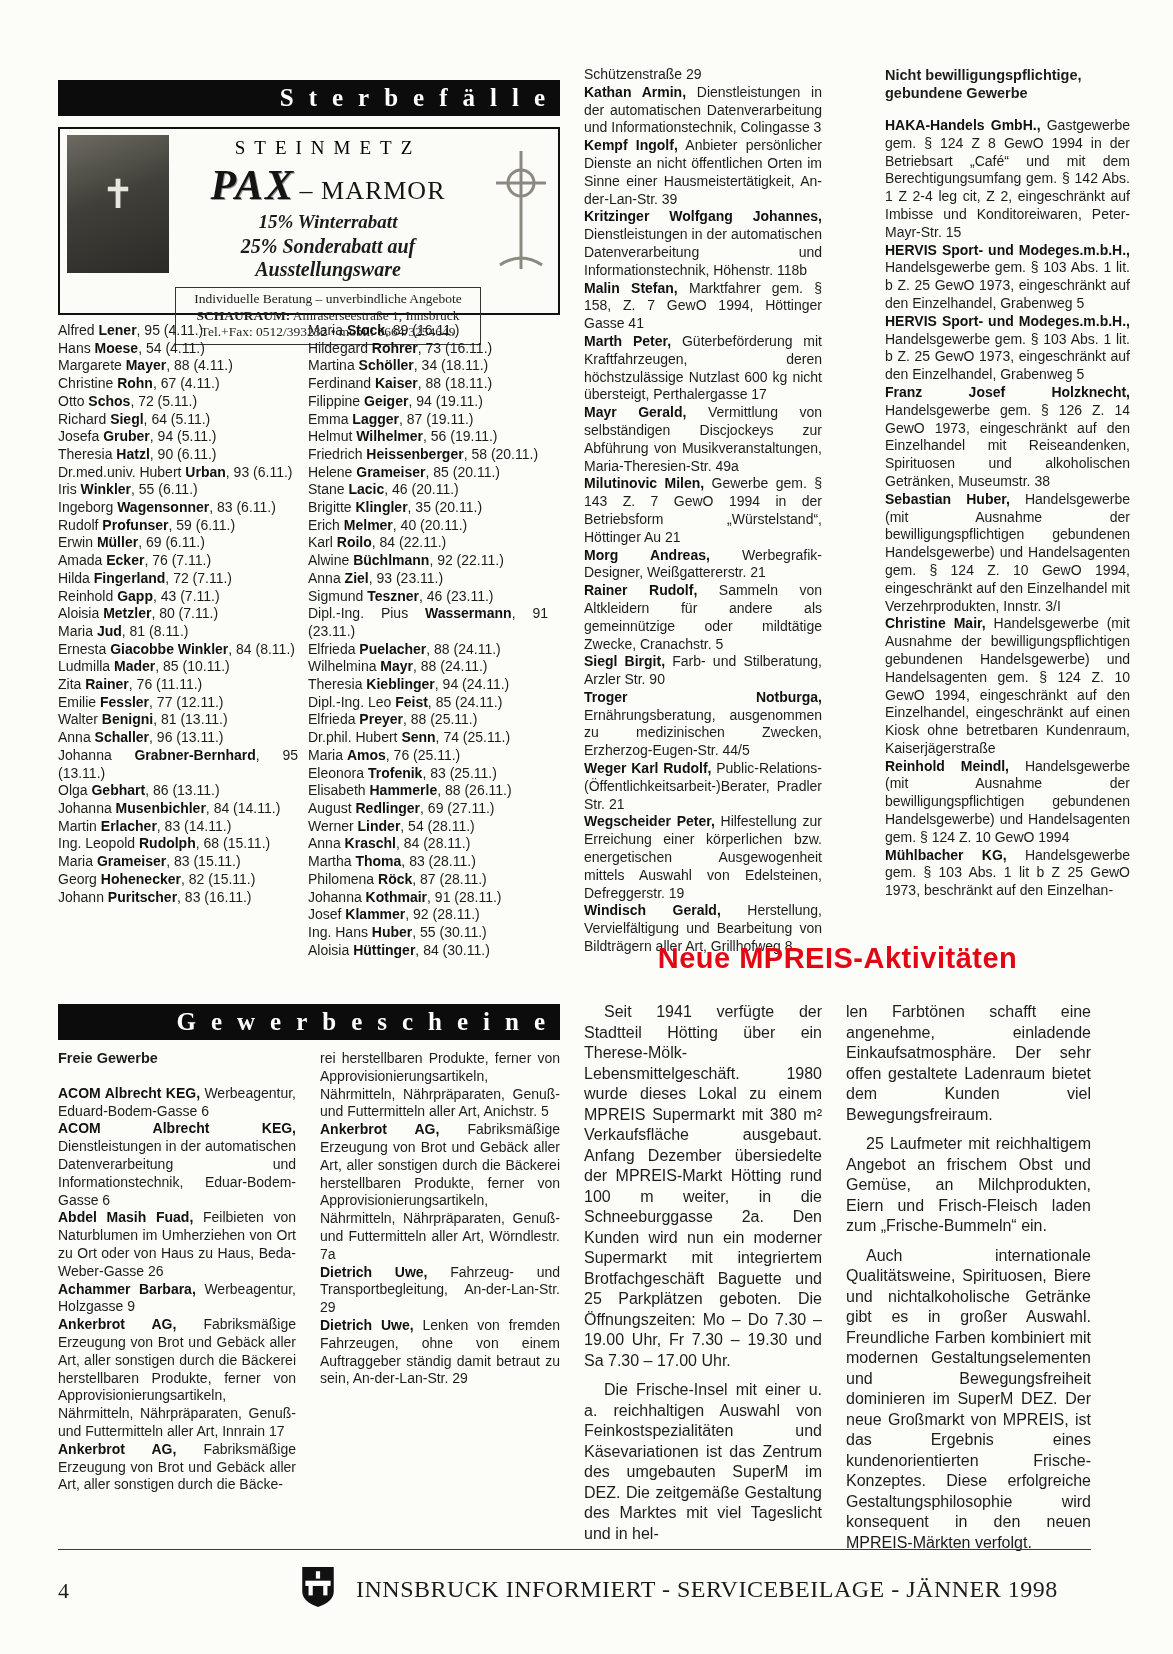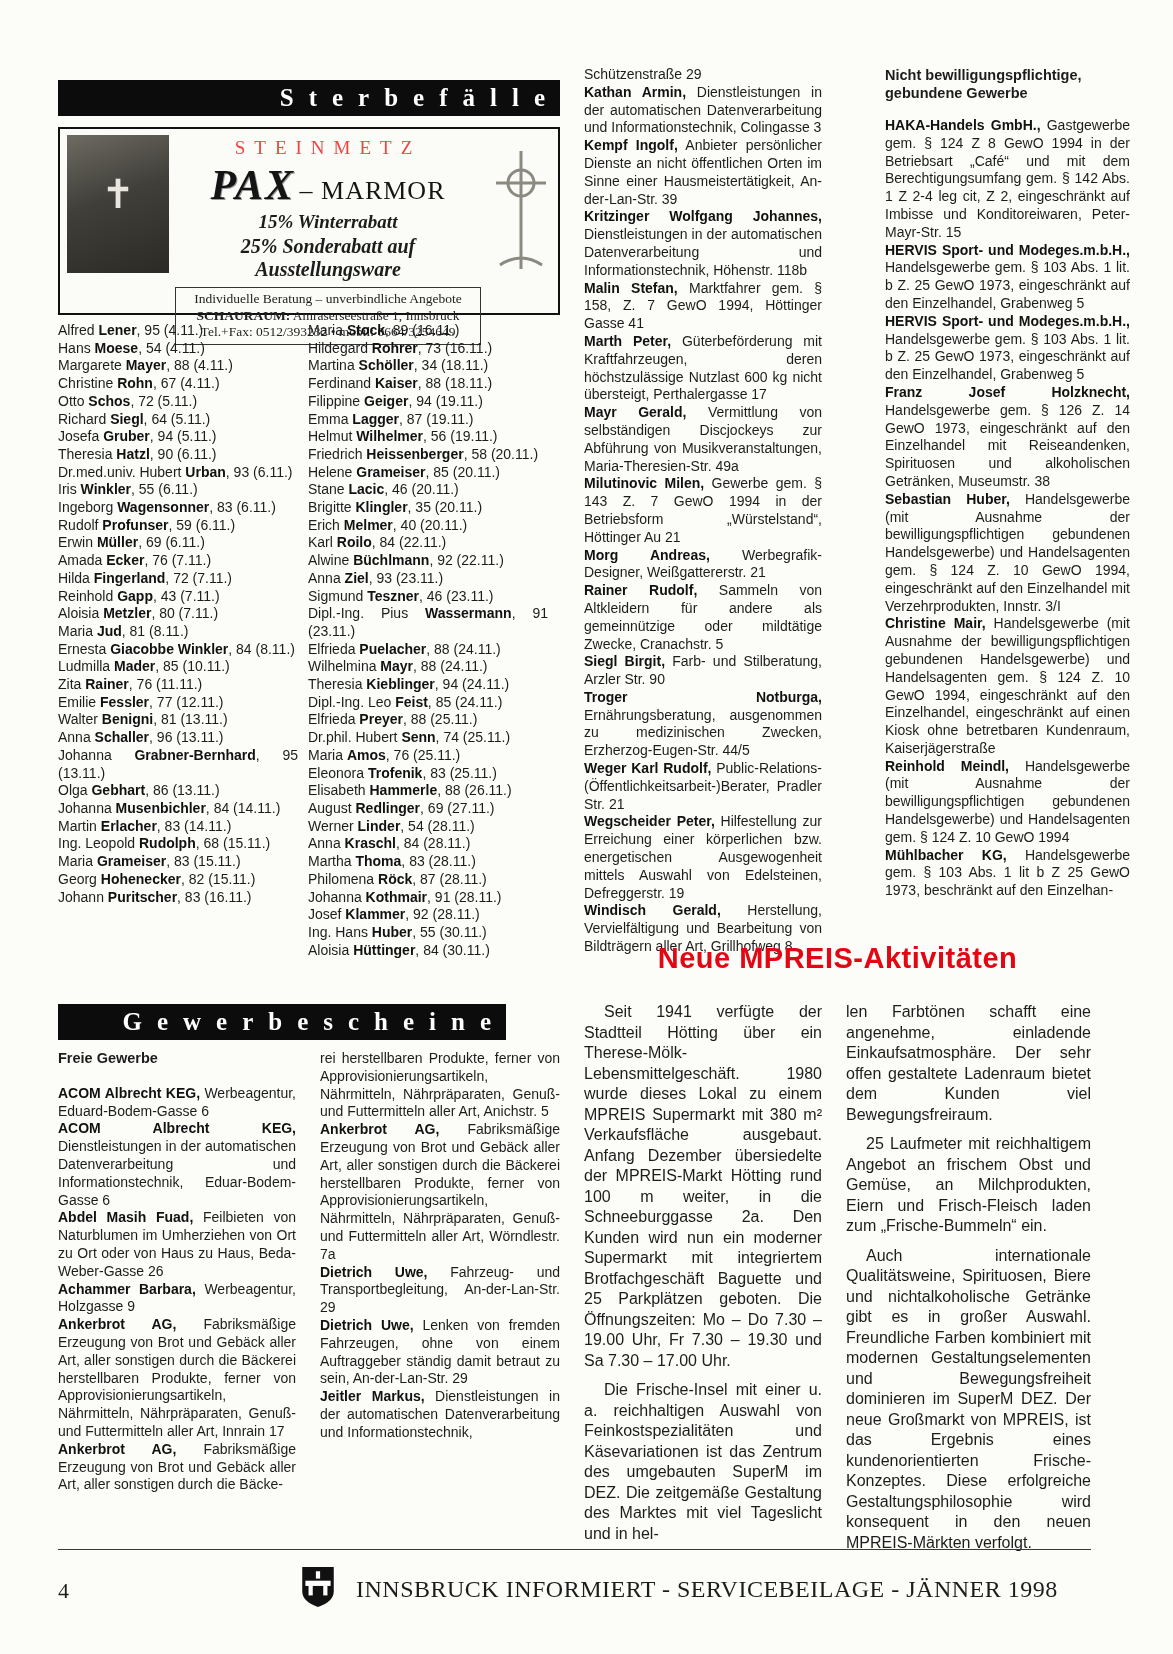--- a/index.html
+++ b/index.html
@@ -12,37 +12,37 @@
   }
 
   
   .bar {
     position: absolute; height: 36px; background: #0c0c0c; color: #fff;
     font-family: "Liberation Serif", serif; font-weight: 700;
     font-size: 25px; letter-spacing: 15px; text-indent: 15px;
     text-align: right; line-height: 36px;
   }
   #bar-sterbe { left: 58px; top: 80px; width: 502px; }
-  #bar-gewerbe { left: 58px; top: 1004px; width: 448px; }
+  #bar-gewerbe { left: 58px; top: 1004px; width: 502px; }
 
   
   .ad {
     position: absolute; left: 58px; top: 127px; width: 502px; height: 188px;
     border: 2px solid #111; background: #fbfbf7;
   }
   .ad-photo {
     position: absolute; left: 7px; top: 6px; width: 102px; height: 138px;
     background: linear-gradient(160deg, #6d6b62 0%, #403f39 45%, #2b2a26 100%);
     color: #e8e6dd; text-align: center;
   }
   .photo-cross { font-size: 40px; line-height: 120px; font-family: "Liberation Serif", serif; }
   .ad-center { position: absolute; left: 112px; top: 8px; width: 312px; text-align: center; }
   .ad-steinmetz {
     font-family: "Liberation Serif", serif; font-size: 19px; letter-spacing: 9px;
-    color: #ef4444;
+    color: #000000;
   }
   .ad-logo-row { margin-top: 2px; white-space: nowrap; }
   .pax {
     font-family: "Liberation Serif", serif; font-style: italic; font-weight: 700;
     font-size: 42px; letter-spacing: 2px; color: #141414;
     text-shadow: 1px 1px 0 #999;
   }
   .marmor { font-family: "Liberation Serif", serif; font-size: 26px; color: #161616; letter-spacing: 1px; }
   .rabatt1 { font-family: "Liberation Serif", serif; font-style: italic; font-weight: 700; font-size: 19px; margin-top: 2px; text-align: center; }
   .rabatt2 { font-family: "Liberation Serif", serif; font-style: italic; font-weight: 700; font-size: 20px; margin-top: 2px; }
@@ -257,21 +257,20 @@
         <p><b>Ankerbrot AG,</b> Fabriksmäßige Erzeugung von Brot und Gebäck aller Art, aller sonstigen durch die Bäcke-</p>
       </div>
   </div>
 
   <div class="textcol" id="col2bot">
     <p>rei herstellbaren Produkte, ferner von Approvisionierungsartikeln, Nährmitteln, Nährpräparaten, Genuß- und Futtermitteln aller Art, Anichstr. 5</p>
     <div>
         <p><b>Ankerbrot AG,</b> Fabriksmäßige Erzeugung von Brot und Gebäck aller Art, aller sonstigen durch die Bäckerei herstellbaren Produkte, ferner von Approvisionierungsartikeln, Nährmitteln, Nährpräparaten, Genuß- und Futtermitteln aller Art, Wörndlestr. 7a</p>
         <p><b>Dietrich Uwe,</b> Fahrzeug- und Transportbegleitung, An-der-Lan-Str. 29</p>
         <p><b>Dietrich Uwe,</b> Lenken von fremden Fahrzeugen, ohne von einem Auftraggeber ständig damit betraut zu sein, An-der-Lan-Str. 29</p>
-        <p><b>Jeitler Markus,</b> Dienstleistungen in der automatischen Datenverarbeitung und Informationstechnik,</p>
       </div>
   </div>
 
   <div class="article" id="art1">
       <p>Seit 1941 verfügte der Stadtteil Hötting über ein Therese-Mölk-Lebensmittelgeschäft. 1980 wurde dieses Lokal zu einem MPREIS Supermarkt mit 380 m² Verkaufsfläche ausgebaut. Anfang Dezember übersiedelte der MPREIS-Markt Hötting rund 100 m weiter, in die Schneeburggasse 2a. Den Kunden wird nun ein moderner Supermarkt mit integriertem Brotfachgeschäft Baguette und 25 Parkplätzen geboten. Die Öffnungszeiten: Mo – Do 7.30 – 19.00 Uhr, Fr 7.30 – 19.30 und Sa 7.30 – 17.00 Uhr.</p>
       <p>Die Frische-Insel mit einer u. a. reichhaltigen Auswahl von Feinkostspezialitäten und Käsevariationen ist das Zentrum des umgebauten SuperM im DEZ. Die zeitgemäße Gestaltung des Marktes mit viel Tageslicht und in hel-</p>
     </div>
   <div class="article" id="art2">
       <p>len Farbtönen schafft eine angenehme, einladende Einkaufsatmosphäre. Der sehr offen gestaltete Ladenraum bietet dem Kunden viel Bewegungsfreiraum.</p>
       <p>25 Laufmeter mit reichhaltigem Angebot an frischem Obst und Gemüse, an Milchprodukten, Eiern und Frisch-Fleisch laden zum „Frische-Bummeln“ ein.</p>

